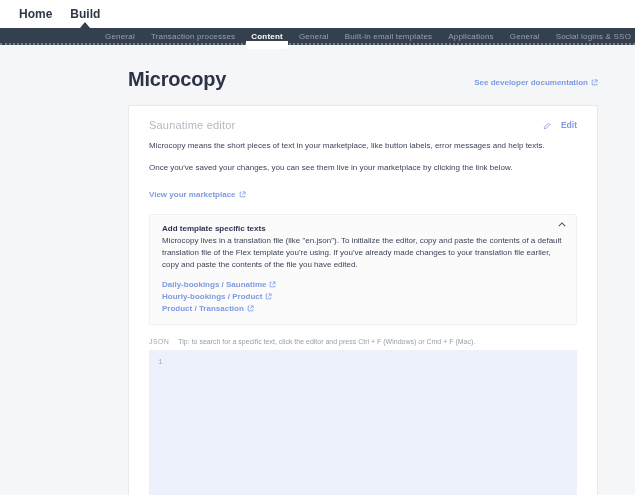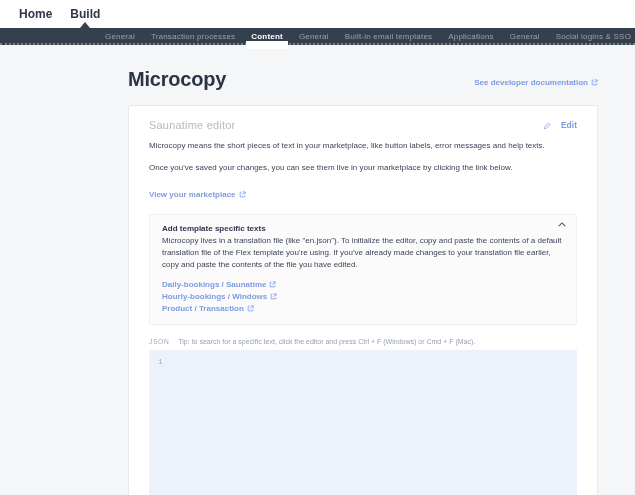--- a/index.html
+++ b/index.html
@@ -283,21 +283,21 @@
         <span>Daily-bookings / Saunatime</span>
         <span class="ext-icon">
           <svg width="7" height="7" viewBox="0 0 12 12">
               <path d="M4.5 2H2v8h8V7.5" fill="none" stroke="#7e9ae0" stroke-width="1.4"></path>
               <path d="M6.5 1.5H10.5V5.5" fill="none" stroke="#7e9ae0" stroke-width="1.4"></path>
               <path d="M10 2L5.5 6.5" fill="none" stroke="#7e9ae0" stroke-width="1.4"></path>
             </svg>
         </span>
       </span>
       <span class="link tpl-link">
-        <span>Hourly-bookings / Windows</span>
+        <span>Hourly-bookings / Product</span>
         <span class="ext-icon">
           <svg width="7" height="7" viewBox="0 0 12 12">
               <path d="M4.5 2H2v8h8V7.5" fill="none" stroke="#7e9ae0" stroke-width="1.4"></path>
               <path d="M6.5 1.5H10.5V5.5" fill="none" stroke="#7e9ae0" stroke-width="1.4"></path>
               <path d="M10 2L5.5 6.5" fill="none" stroke="#7e9ae0" stroke-width="1.4"></path>
             </svg>
         </span>
       </span>
       <span class="link tpl-link">
         <span>Product / Transaction</span>

